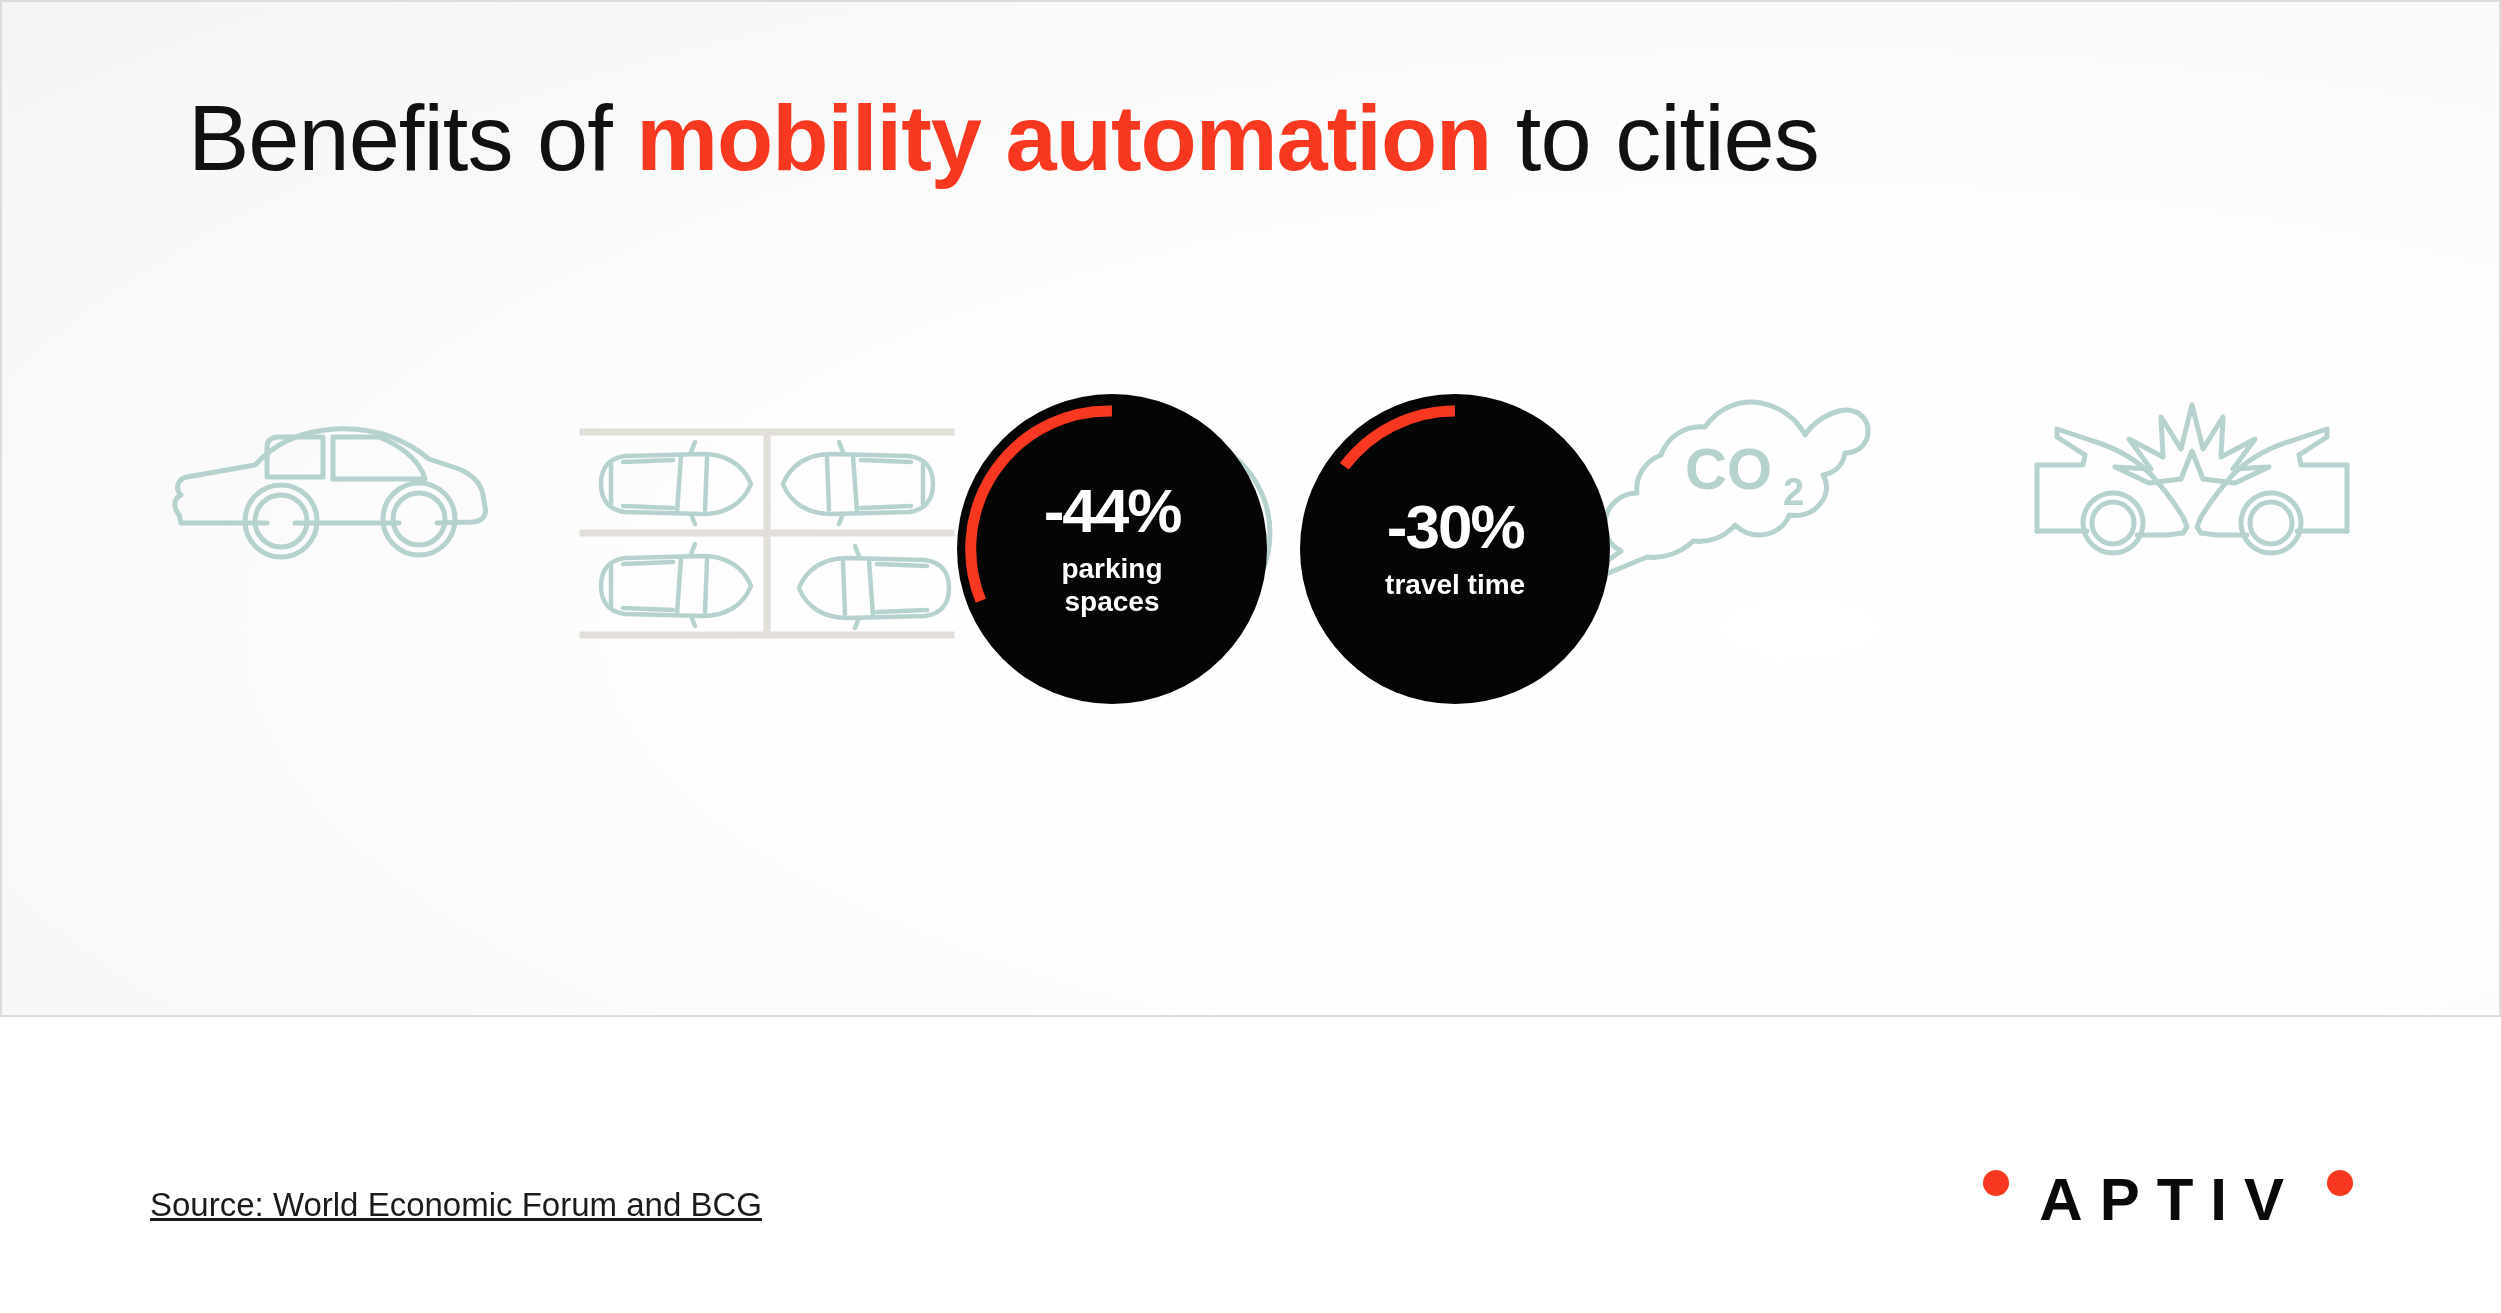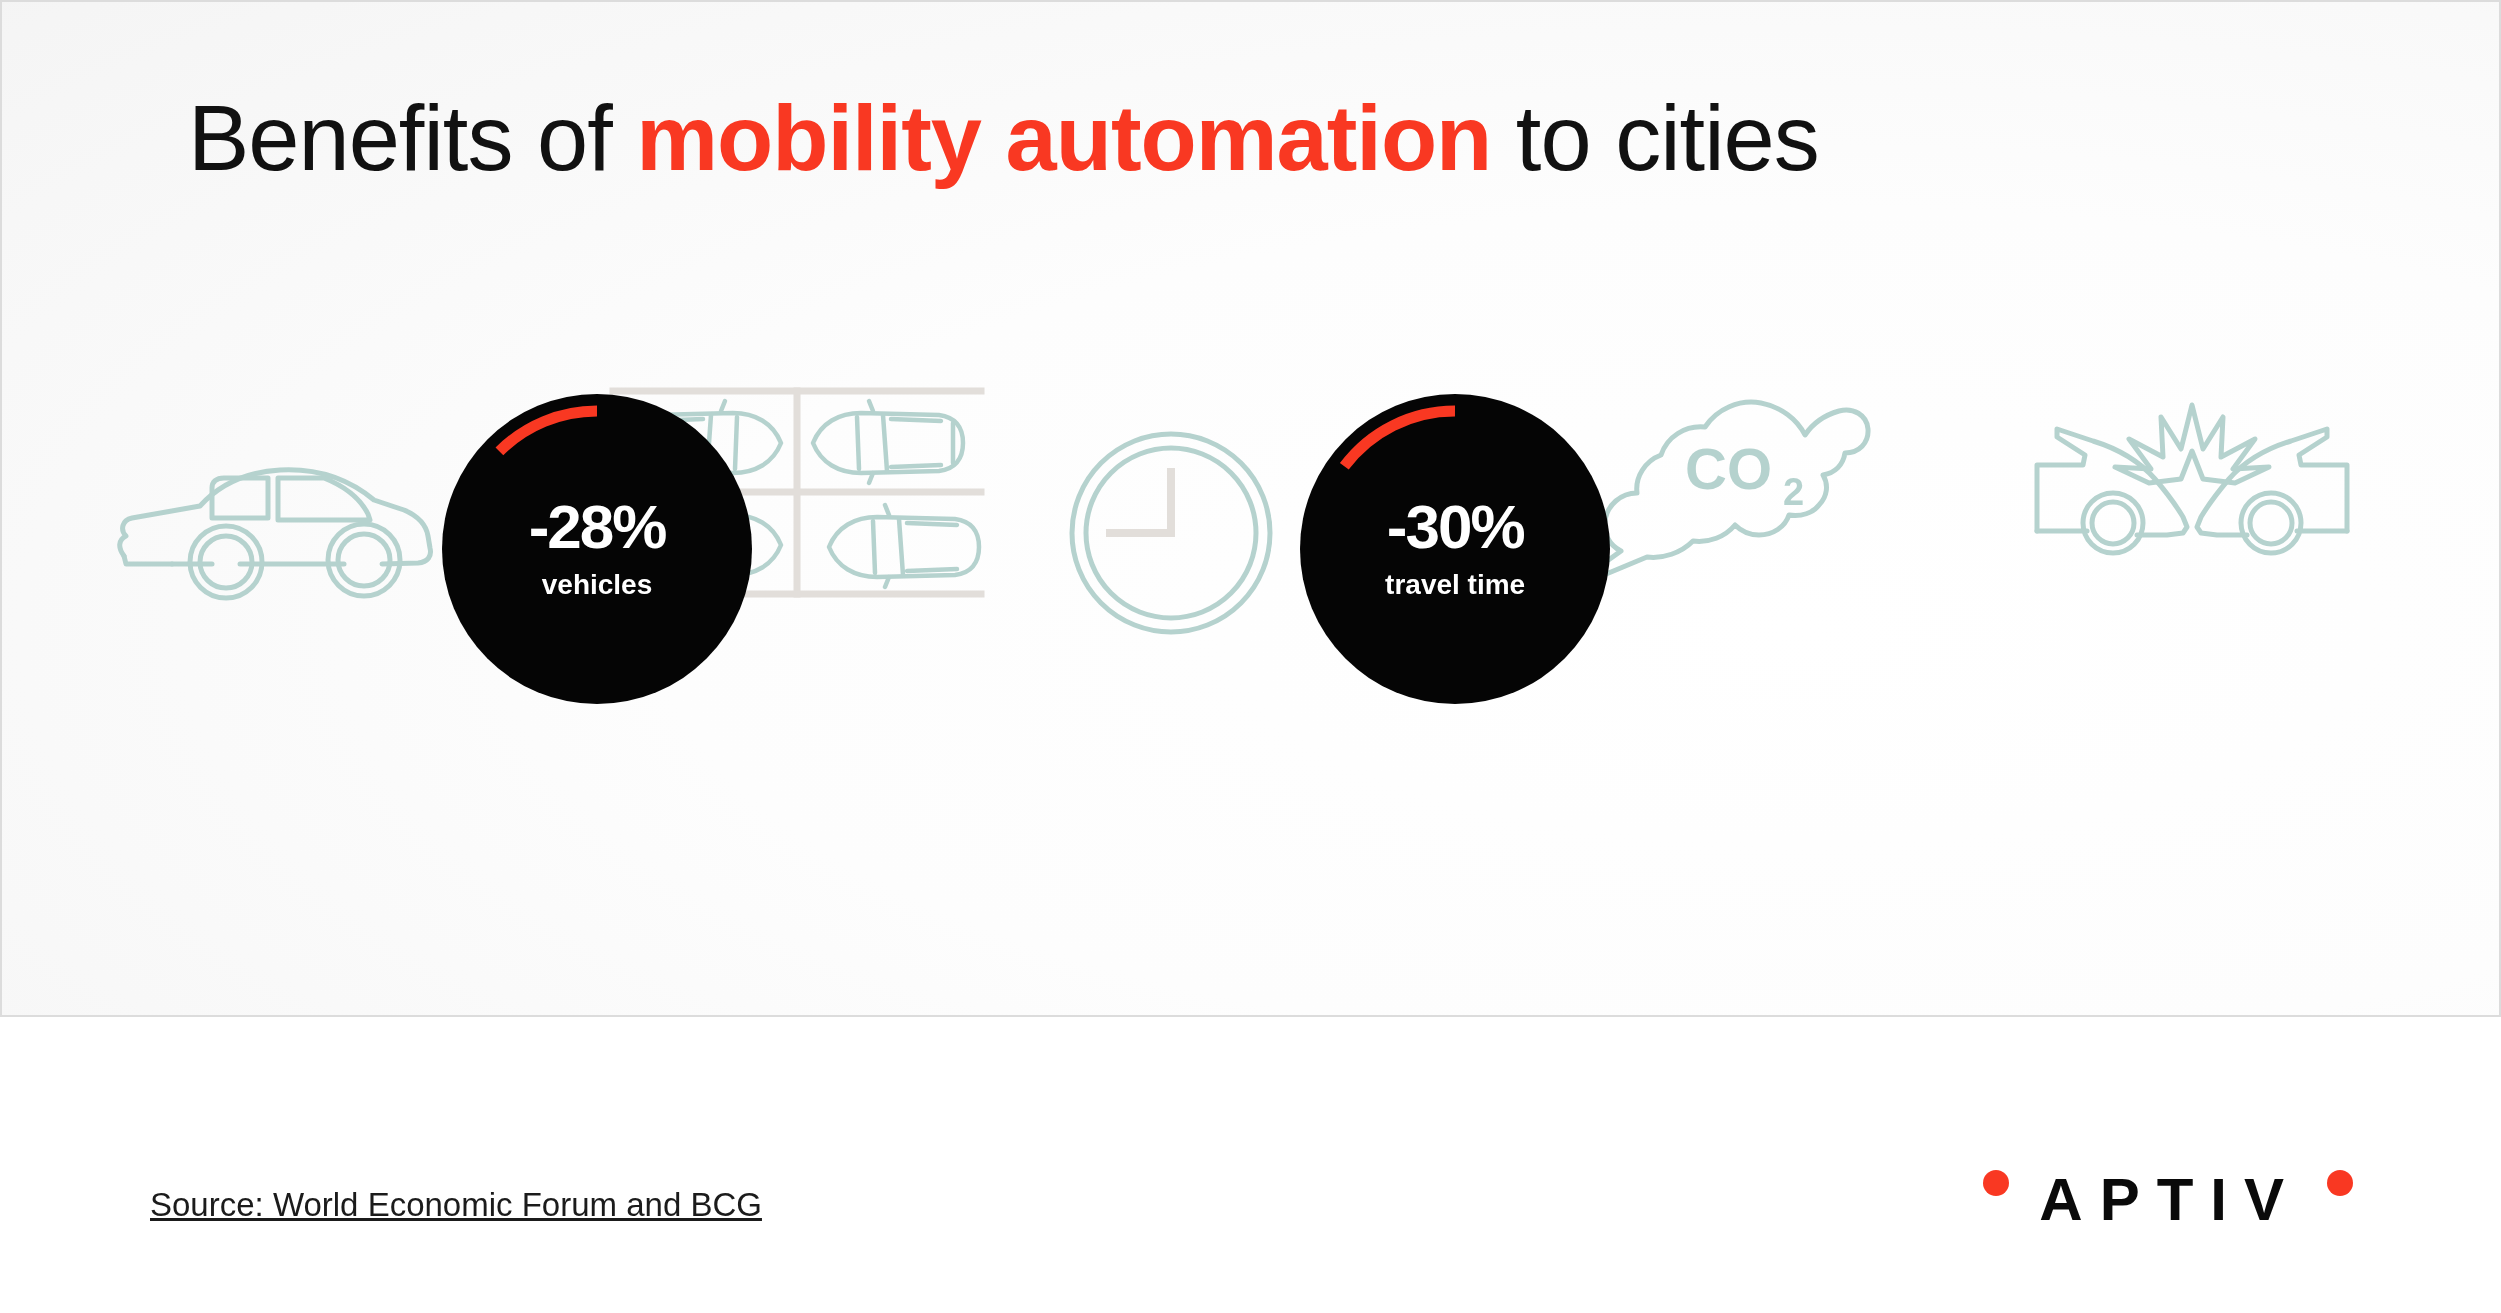--- a/index.html
+++ b/index.html
@@ -161,31 +161,20 @@
           <path d="M128 116 L232 116"></path>
           <path d="M12 108 L14 116 L60 116"></path>
           <circle cx="114" cy="114" r="36"></circle>
           <circle cx="114" cy="114" r="26"></circle>
           <circle cx="252" cy="112" r="36"></circle>
           <circle cx="252" cy="112" r="26"></circle>
           <path d="M100 70 L100 40 C100 34 104 30 112 30 L156 30 L156 70 Z"></path>
           <path d="M166 30 L212 30 C232 38 248 50 256 66 L258 72 L166 72 Z"></path>
         </svg>
       </div>
-      <div class="donut-wrap">
-        <svg class="donut-svg" viewBox="0 0 310 310">
-          <circle cx="155" cy="155" r="155" fill="#050505"></circle>
-
-          <path d="M 155 17 A 138 138 0 0 0 57.4 57.4" fill="none" stroke="#F93822" stroke-width="11" stroke-linecap="butt"></path>
-        </svg>
-        <div class="donut-text">
-          <div class="stat-value">-28%</div>
-          <div class="stat-label">vehicles</div>
-        </div>
-      </div>
     </div>
 
     <div class="col">
       <div class="icon-wrap">
         <svg width="380" height="215" viewBox="0 0 380 215" fill="none">
           <g stroke="#E2DEDA" stroke-width="7" stroke-linecap="square">
             <path d="M6 6 L374 6"></path>
             <path d="M6 107 L374 107"></path>
             <path d="M6 209 L374 209"></path>
             <path d="M190 6 L190 209"></path>
@@ -222,20 +211,34 @@
             <g transform="translate(222,128)">
               <path d="M150 34 C150 18 142 8 126 6 L48 4 C26 4 8 14 0 34 C8 54 26 64 48 64 L126 62 C142 60 150 50 150 34 Z"></path>
               <path d="M70 6 L74 62"></path>
               <path d="M44 8 L46 60"></path>
               <path d="M78 10 L128 12 M78 58 L128 56"></path>
               <path d="M60 2 L56 -8 M60 64 L56 74"></path>
             </g>
           </g>
         </svg>
       </div>
+      <div class="donut-wrap">
+        <svg class="donut-svg" viewBox="0 0 310 310">
+          <circle cx="155" cy="155" r="155" fill="#050505"></circle>
+
+          <path d="M 155 17 A 138 138 0 0 0 23.8 206.7" fill="none" stroke="#F93822" stroke-width="11" stroke-linecap="butt"></path>
+        </svg>
+        <div class="donut-text">
+          <div class="stat-value">-44%</div>
+          <div class="stat-label">
+            <span>parking</span><br>
+            <span>spaces</span>
+          </div>
+        </div>
+      </div>
     </div>
 
     <div class="col">
       <div class="icon-wrap">
         <svg width="210" height="210" viewBox="0 0 210 210" fill="none">
           <circle cx="105" cy="105" r="99" stroke="#B5D2CE" stroke-width="5"></circle>
           <circle cx="105" cy="105" r="85" stroke="#B5D2CE" stroke-width="5"></circle>
           <g stroke="#E2DEDA" stroke-width="8" stroke-linecap="square">
             <path d="M105 44 L105 105"></path>
             <path d="M105 105 L44 105"></path>

